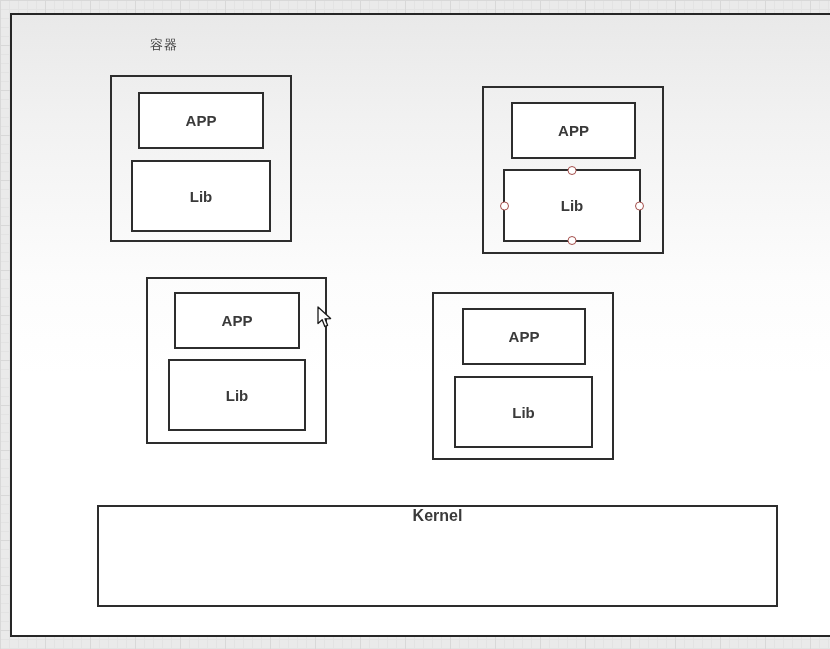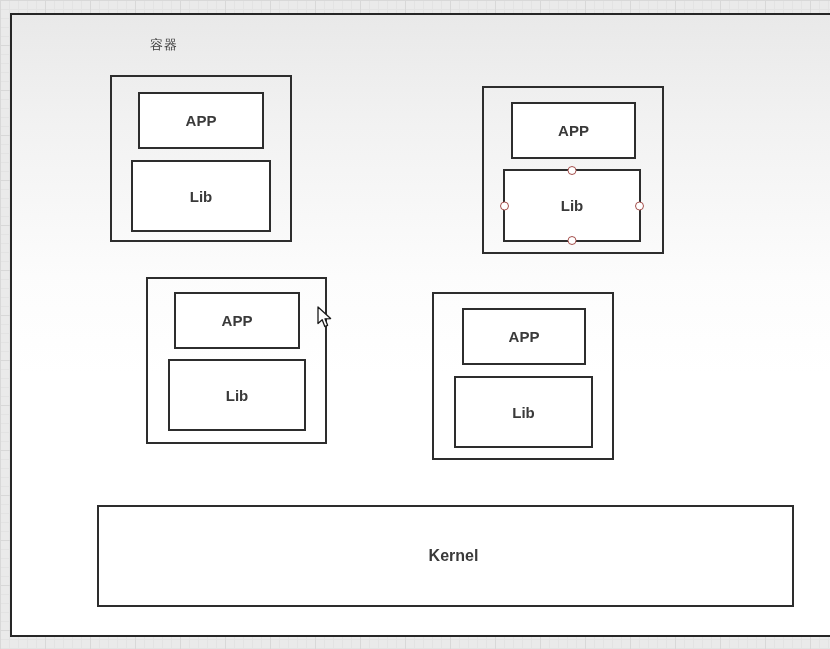--- a/index.html
+++ b/index.html
@@ -40,21 +40,21 @@
     border:2px solid var(--shape-border,#2d2d2d);
     background:#ffffff;
     display:flex;align-items:center;justify-content:center;
   }
   .box .lbl, .kernel .lbl{
     font-weight:bold;font-size:15px;color:var(--label-color,#3a3a3a);
   }
   .kernel{
     position:absolute;left:85px;top:490px;width:677px;height:98px;
     box-sizing:content-box;border:2px solid var(--shape-border,#2d2d2d);
-    background:#ffffff;display:flex;align-items:center;justify-content:center;padding-left:16px;
+    background:#ffffff;display:flex;align-items:flex-start;justify-content:center;
   }
   .kernel .lbl{font-size:16px;}
   
   .g1{left:98px; top:60px;  width:178px;height:163px;}
   .g1 .app{left:26px;top:15px;width:122px;height:53px;}
   .g1 .lib{left:19px;top:83px;width:136px;height:68px;}
   .g2{left:470px;top:71px;  width:178px;height:164px;}
   .g2 .app{left:27px;top:14px;width:121px;height:53px;}
   .g2 .lib{left:19px;top:81px;width:134px;height:69px;}
   .g3{left:134px;top:262px; width:177px;height:163px;}

